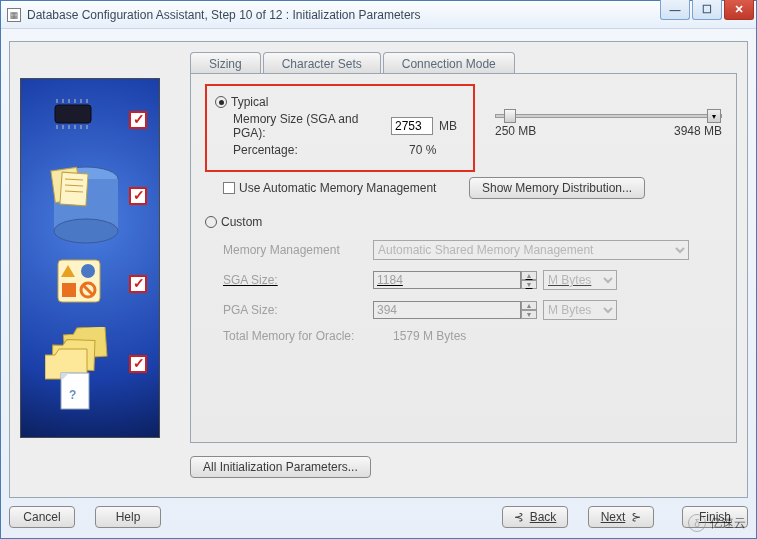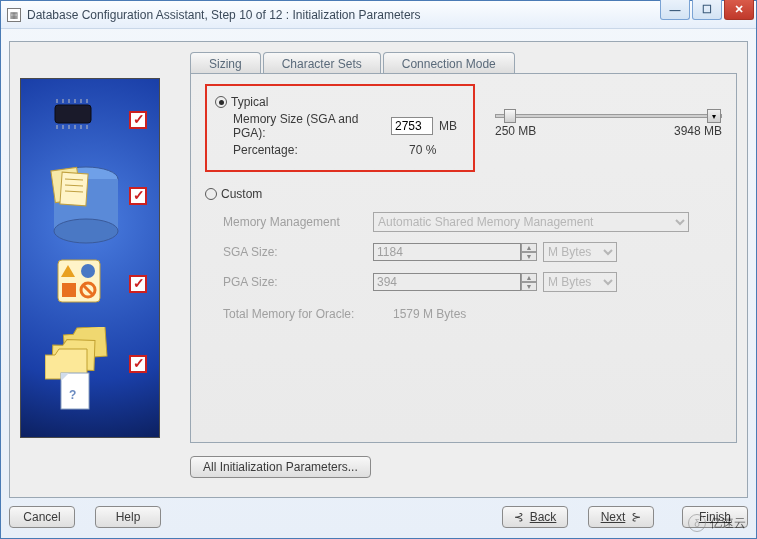--- a/index.html
+++ b/index.html
@@ -176,54 +176,59 @@
             <div class="slider-thumb" style="left:8px;"></div>
             <div style="position:absolute;right:0;top:-6px;width:14px;height:14px;background:linear-gradient(#f0f0f0,#d0d0d0);border:1px solid #8a8a8a;font-size:8px;display:flex;align-items:center;justify-content:center;">▾</div>
           </div>
           <div style="display:flex;justify-content:space-between;margin-top:6px;">
             <span class="lbl">250 MB</span>
             <span class="lbl">3948 MB</span>
           </div>
         </div>
       </div>
 
+      <div class="row" style="padding-left:18px;margin-top:4px;">
+        <span class="chk"></span>
+        <span class="lbl" style="width:230px;">Use Automatic Memory Management</span>
+        <span class="btn">Show Memory Distribution...</span>
+      </div>
 
       <div class="row" style="margin-top:10px;">
         <span class="radio"></span>
         <span class="lbl">Custom</span>
       </div>
 
       <div class="row" style="padding-left:18px;margin-top:4px;">
         <span class="lbl disabled" style="width:150px;">Memory Management</span>
         <select class="combo" style="width:316px;" disabled="">
           <option>Automatic Shared Memory Management</option>
         </select>
       </div>
 
-      <div class="row" style="padding-left:18px;margin-top:6px;">
+      <div class="row" style="padding-left:18px;margin-top:6px;text-decoration:underline;">
         <span class="lbl disabled" style="width:150px;">SGA Size:</span>
         <input class="txt" style="width: 148px;" disabled="" value="1184">
         <div class="spinner">
             <div class="s">▲</div>
             <div class="s">▼</div>
           </div>
         <select class="combo" style="width:74px;margin-left:6px;" disabled=""><option>M Bytes</option></select>
       </div>
 
       <div class="row" style="padding-left:18px;margin-top:6px;">
         <span class="lbl disabled" style="width:150px;">PGA Size:</span>
         <input class="txt" style="width: 148px;" disabled="" value="394">
         <div class="spinner">
             <div class="s">▲</div>
             <div class="s">▼</div>
           </div>
         <select class="combo" style="width:74px;margin-left:6px;" disabled=""><option>M Bytes</option></select>
       </div>
 
-      <div class="row" style="padding-left:18px;margin-top:8px;">
+      <div class="row" style="padding-left:18px;margin-top:2px;">
         <span class="lbl disabled" style="width:170px;">Total Memory for Oracle:</span>
         <span class="lbl disabled">1579 M Bytes</span>
       </div>
 
     </div>
 
     <div style="margin-left:170px;margin-top:12px;">
       <span class="btn">All Initialization Parameters...</span>
     </div>
 

